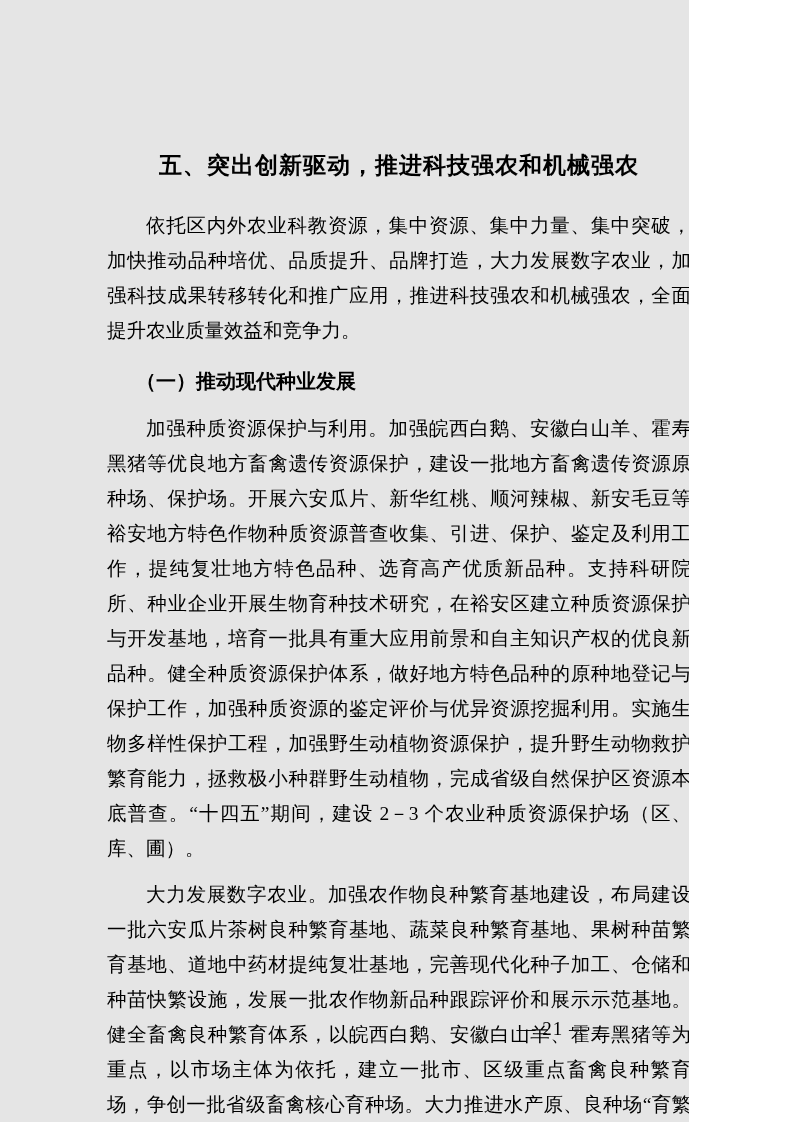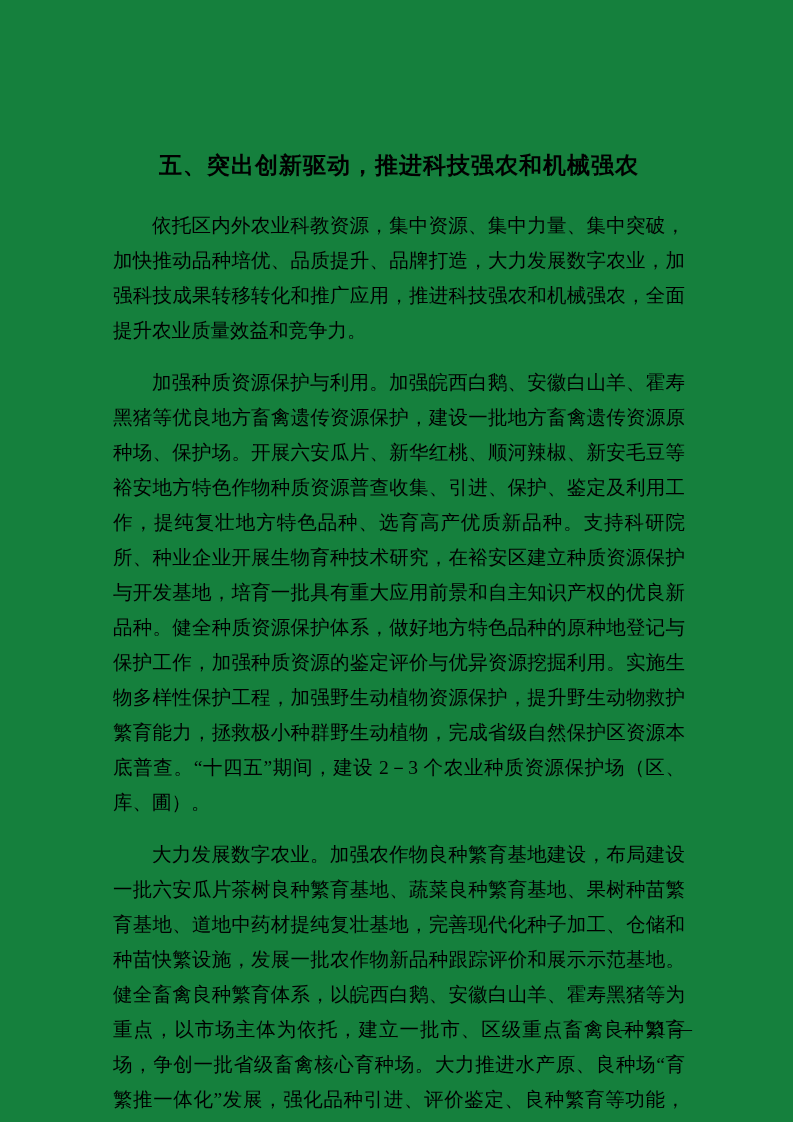--- a/index.html
+++ b/index.html
@@ -2,23 +2,23 @@
 <html lang="zh"><head>
 <meta charset="utf-8">
 <style>
   html, body {
     margin: 0;
     padding: 0;
     background: #ffffff;
   }
   .page {
     position: relative;
-    width: 793px;
+    width: 689px;
     height: 1122px;
-    background: #15803d;
+    background: #e5e5e5;
     color: #000000;
     font-family: "Liberation Serif", "DejaVu Serif", serif;
     overflow: hidden;
     box-sizing: border-box;
   }
   .content {
     position: absolute;
     left: 96px;
     top: 0;
     width: 606px;
@@ -27,21 +27,21 @@
     margin: 148px 0 0 0;
     text-align: center;
     font-family: "Liberation Sans", "DejaVu Sans", sans-serif;
     font-weight: bold;
     font-size: 23px;
     line-height: 34px;
     letter-spacing: 1px;
     color: #000000;
   }
   p.body-para {
-    margin: 17px;
+    margin: 11px;
     font-size: 19.5px;
     line-height: 35px;
     text-align: justify;
     text-justify: inter-ideograph;
     text-indent: 2em;
     color: #000000;
   }
   .intro-para {
     margin-top: 26px !important;
   }
@@ -71,20 +71,21 @@
 </head>
 <body>
 
 <div class="page">
   <div class="content">
 
     <h1 class="doc-title">五、突出创新驱动，推进科技强农和机械强农</h1>
 
     <p class="body-para intro-para">依托区内外农业科教资源，集中资源、集中力量、集中突破，加快推动品种培优、品质提升、品牌打造，大力发展数字农业，加强科技成果转移转化和推广应用，推进科技强农和机械强农，全面提升农业质量效益和竞争力。</p>
 
+    <h2 class="section-heading">（一）推动现代种业发展</h2>
 
     <p class="body-para"><span class="para-lead">加强种质资源保护与利用。</span><span>加强皖西白鹅、安徽白山羊、霍寿黑猪等优良地方畜禽遗传资源保护，建设一批地方畜禽遗传资源原种场、保护场。开展六安瓜片、新华红桃、顺河辣椒、新安毛豆等裕安地方特色作物种质资源普查收集、引进、保护、鉴定及利用工作，提纯复壮地方特色品种、选育高产优质新品种。支持科研院所、种业企业开展生物育种技术研究，在裕安区建立种质资源保护与开发基地，培育一批具有重大应用前景和自主知识产权的优良新品种。健全种质资源保护体系，做好地方特色品种的原种地登记与保护工作，加强种质资源的鉴定评价与优异资源挖掘利用。实施生物多样性保护工程，加强野生动植物资源保护，提升野生动物救护繁育能力，拯救极小种群野生动植物，完成省级自然保护区资源本底普查。“十四五”期间，建设 2－3 个农业种质资源保护场（区、库、圃）。</span></p>
 
     <p class="body-para"><span class="para-lead">大力发展数字农业。</span><span>加强农作物良种繁育基地建设，布局建设一批六安瓜片茶树良种繁育基地、蔬菜良种繁育基地、果树种苗繁育基地、道地中药材提纯复壮基地，完善现代化种子加工、仓储和种苗快繁设施，发展一批农作物新品种跟踪评价和展示示范基地。健全畜禽良种繁育体系，以皖西白鹅、安徽白山羊、霍寿黑猪等为重点，以市场主体为依托，建立一批市、区级重点畜禽良种繁育场，争创一批省级畜禽核心育种场。大力推进水产原、良种场“育繁推一体化”发展，强化品种引进、评价鉴定、良种繁育等功能，推进黄颡鱼种质资源保护场建设，争创国家级良种场。到 2025 年，全区主要农作物品种实现一次更新换代，良种覆盖率实现 100%。</span></p>
 
   </div>
 
   <div class="page-number">— 21 —</div>
 </div>
 

